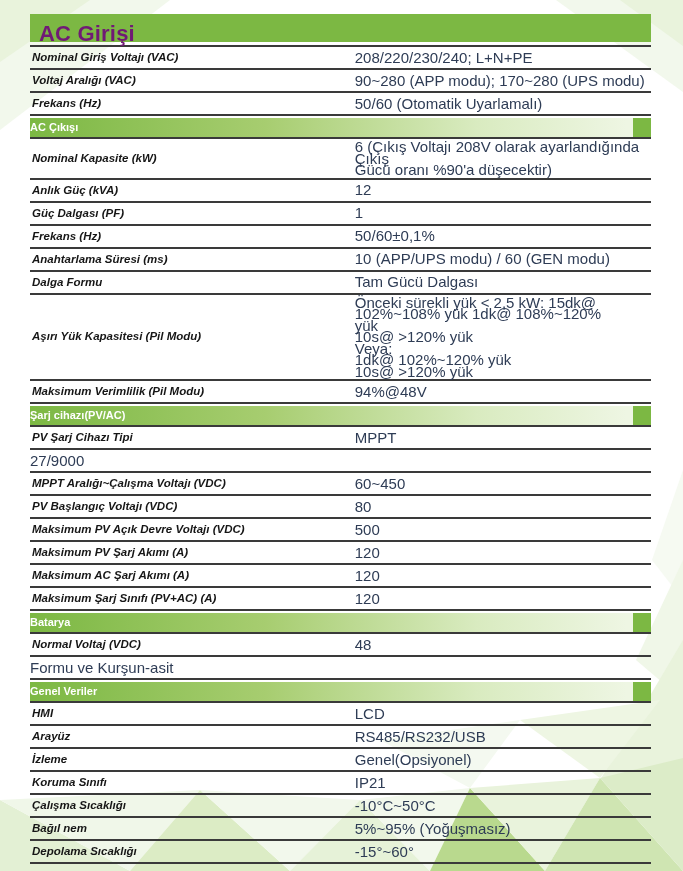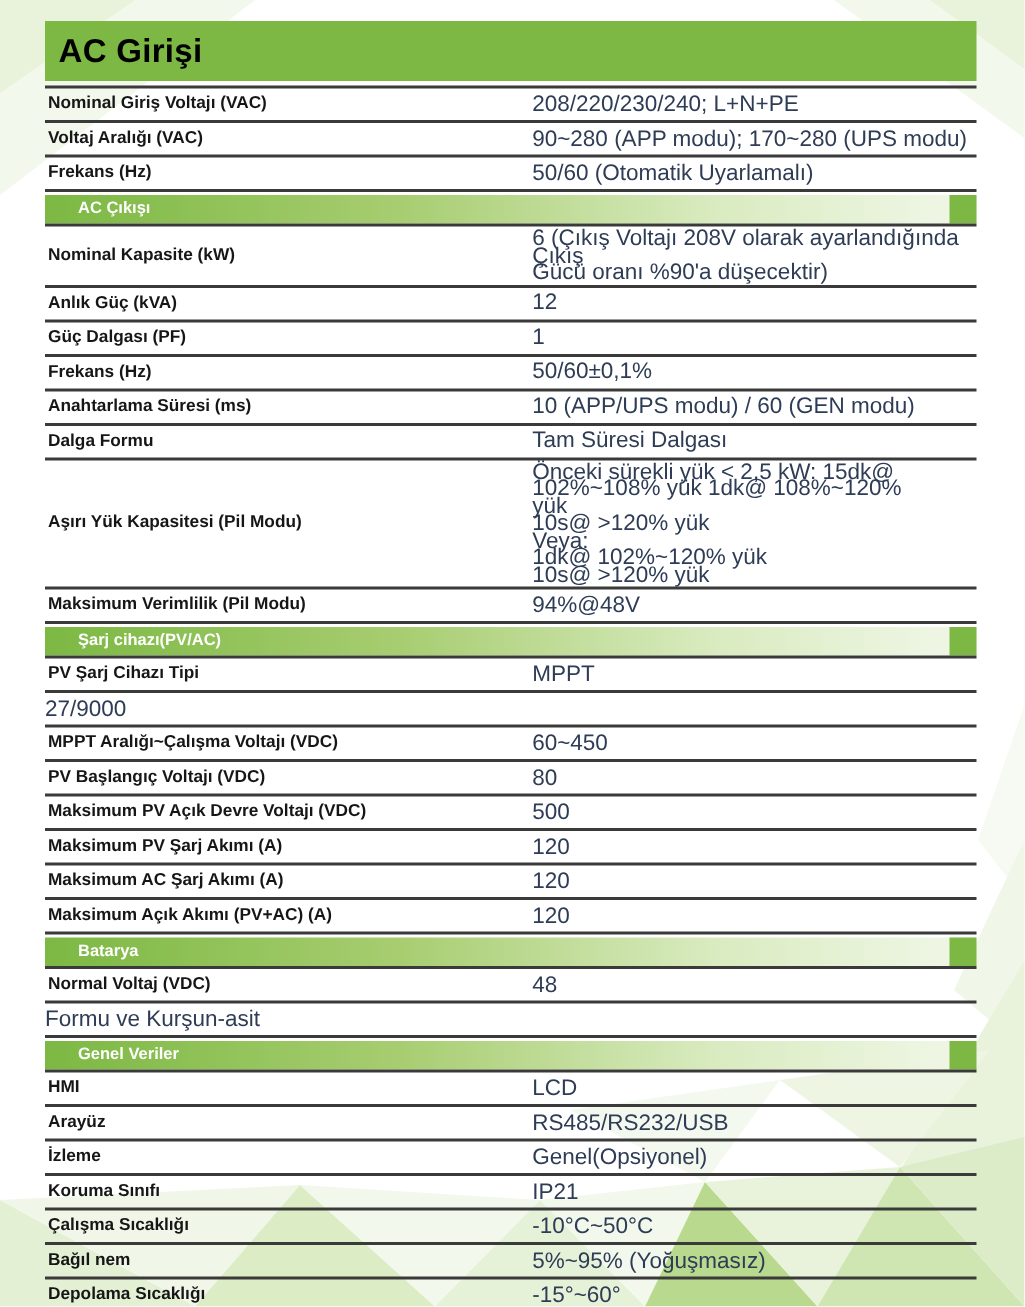--- a/index.html
+++ b/index.html
@@ -6,42 +6,42 @@
   body{
     width:683px;height:871px;position:relative;overflow:hidden;
     background:#ffffff;
     font-family:"Liberation Sans","DejaVu Sans",sans-serif;
   }
   svg.bg{position:absolute;inset:0;z-index:0;}
   .table-wrap{
     position:absolute;left:30px;top:14px;width:621px;z-index:1;
   }
   .hdr-large{
-    background:#7cb843;color:#000000;font-weight:bold;
-    font-size:22px;line-height:40px;height:40px;padding-left:9px;
+    background:#7cb843;color:#701a75;font-weight:bold;
+    font-size:22px;line-height:40px;height:28px;padding-left:9px;
     margin-bottom:3px;letter-spacing:.2px;
   }
   .hdr-small{
     color:#ffffff;font-weight:bold;font-size:11px;line-height:19px;height:19px;
-    padding-left:22px;margin-top:2px;
+    padding-left:0;margin-top:2px;
     border-bottom:2px solid #3a3a3a;
     background:
       linear-gradient(90deg,#7cb843,#7cb843) right/18px 100% no-repeat,
       linear-gradient(90deg,#7cb843 0%,#a7cd70 38%,#d9ebc0 72%,#eef6e3 96%);
   }
   .rows{margin:0;}
   .rows-first{border-top:2px solid #3a3a3a;}
   .row{
     display:flex;align-items:center;
     border-bottom:2px solid #3a3a3a;
     min-height:17px;padding:2px 0;
   }
   .lbl{
     width:52.3%;box-sizing:border-box;padding-left:2px;
-    color:#161616;font-weight:bold;font-size:11.5px;line-height:13px;
+    color:#161616;font-weight:bold;font-size:11.5px;line-height:13px;font-style:italic;
   }
   .val{
     width:47.7%;box-sizing:border-box;padding-right:4px;
     color:#2e3c55;font-size:15px;line-height:11.5px;
     white-space:pre-line;
   }
 </style>
 </head>
 <body>
 
@@ -105,21 +105,21 @@
       <div class="row">
         <div class="lbl">Frekans (Hz)</div>
         <div class="val">50/60±0,1%</div>
       </div>
       <div class="row">
         <div class="lbl">Anahtarlama Süresi (ms)</div>
         <div class="val">10 (APP/UPS modu) / 60 (GEN modu)</div>
       </div>
       <div class="row">
         <div class="lbl">Dalga Formu</div>
-        <div class="val">Tam Süresi Dalgası</div>
+        <div class="val">Tam Gücü Dalgası</div>
       </div>
       <div class="row">
         <div class="lbl">Aşırı Yük Kapasitesi (Pil Modu)</div>
         <div class="val">Önceki sürekli yük &lt; 2,5 kW: 15dk@
 102%~108% yük 1dk@ 108%~120%
 yük
 10s@ &gt;120% yük
 Veya:
 1dk@ 102%~120% yük
 10s@ &gt;120% yük</div>
@@ -152,21 +152,21 @@
       </div>
       <div class="row">
         <div class="lbl">Maksimum PV Şarj Akımı (A)</div>
         <div class="val">120</div>
       </div>
       <div class="row">
         <div class="lbl">Maksimum AC Şarj Akımı (A)</div>
         <div class="val">120</div>
       </div>
       <div class="row">
-        <div class="lbl">Maksimum Açık Akımı (PV+AC) (A)</div>
+        <div class="lbl">Maksimum Şarj Sınıfı (PV+AC) (A)</div>
         <div class="val">120</div>
       </div>
     </div>
     <div class="hdr-small">Batarya</div>
     <div class="rows">
       <div class="row">
         <div class="lbl">Normal Voltaj (VDC)</div>
         <div class="val">48</div>
       </div>
       <div class="row">

